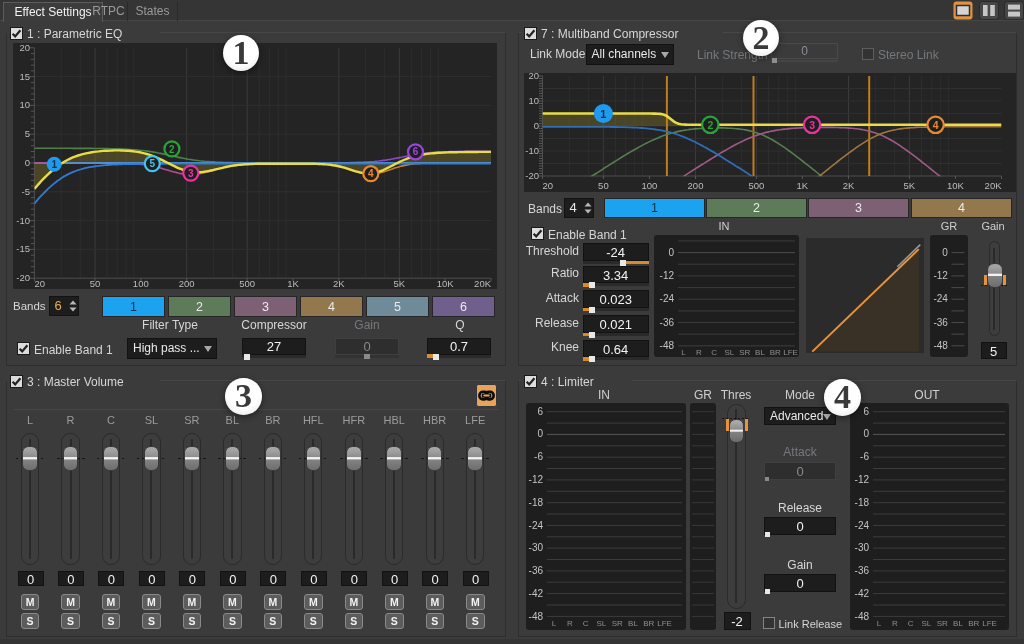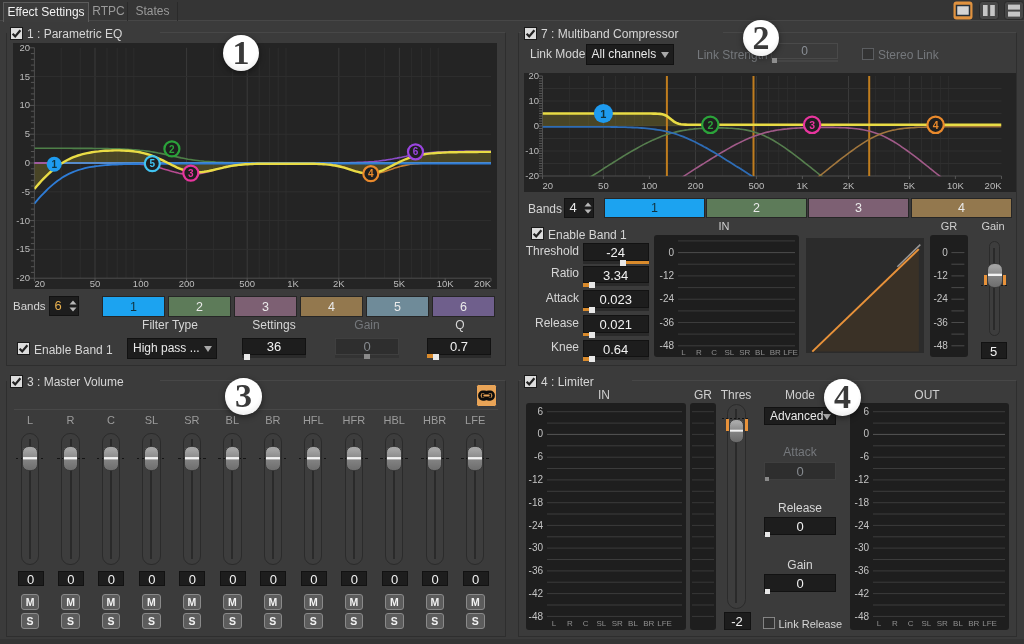--- a/index.html
+++ b/index.html
@@ -7,21 +7,21 @@
 .mx{font-family:"Liberation Sans",sans-serif;font-size:10px;fill:#c4c4c4}
 .lab{color:#d6d6d6;font-size:12px}
 .dim{color:#75787c}
 .vb{background:#1d1d1d;border:1px solid #121212;color:#f2f2f2;font-size:13px;text-align:center}
 .vbd{background:#2e2e2e;border:1px solid #3f3f3f;color:#85898e;font-size:13px;text-align:center}
 .gb{border:1px solid #2e2e2e;border-top:1px solid #474747}
 .ms{background:#5c5c5c;border:1px solid #8a8a8a;border-radius:3px;color:#f2f2f2;font-weight:bold;font-size:10.5px;text-align:center}
 .mlab{font-size:11px;color:#cfcfcf;text-align:center}
 </style></head><body>
 <div class="abs" style="left:0;top:0;width:1024px;height:21px;background:#353535;border-bottom:1px solid #474747"></div>
-<div class="abs" style="left:3px;top:2px;width:86px;height:20px;background:#3c3c3c;border:1px solid #5c5c5c;border-bottom:none;color:#f2f2f2;font-size:12px;text-align:center;line-height:19px">Effect Settings</div>
+<div class="abs" style="left:3px;top:2px;width:100px;height:20px;background:#3c3c3c;border:1px solid #5c5c5c;border-bottom:none;color:#f2f2f2;font-size:12px;text-align:center;line-height:19px">Effect Settings</div>
 <div class="abs" style="left:90px;top:2px;width:38px;height:19px;color:#9a9a9a;font-size:12px;text-align:center;line-height:19px;border-right:1px solid #2a2a2a">RTPC</div>
 <div class="abs" style="left:128px;top:2px;width:50px;height:19px;color:#9a9a9a;font-size:12px;text-align:center;line-height:19px;border-right:1px solid #2a2a2a">States</div>
 <svg class="abs" style="left:953px;top:1px" width="20" height="19">
     <rect x="0.5" y="0.5" width="19" height="18" rx="3" fill="#e0923f"></rect>
     <rect x="3.5" y="4.5" width="13" height="10" fill="#d4d4d4" stroke="#26303a" stroke-width="1.5"></rect>
   </svg>
 <svg class="abs" style="left:979px;top:1px" width="20" height="19">
     <rect x="0.5" y="0.5" width="19" height="18" rx="3" fill="#474747" stroke="#2a2a2a"></rect>
     <rect x="4" y="4" width="4.6" height="11" fill="#c6c6c6"></rect>
     <rect x="11.2" y="4" width="4.6" height="11" fill="#c6c6c6"></rect>
@@ -324,32 +324,32 @@
     <polygon points="0.5,4.5 7.5,4.5 4,0.5" fill="#b8b8b8"></polygon>
     <polygon points="0.5,7.5 7.5,7.5 4,11.5" fill="#b8b8b8"></polygon>
   </svg>
 <div class="abs" style="left:102px;top:296px;width:63px;height:20.5px;background:#1ca3f0;border:1px solid #262626;color:#10333f;font-size:12.5px;text-align:center;line-height:20px">1</div>
 <div class="abs" style="left:168px;top:296px;width:63px;height:20.5px;background:#5d7b59;border:1px solid #262626;color:#eaeaea;font-size:12.5px;text-align:center;line-height:20px">2</div>
 <div class="abs" style="left:234px;top:296px;width:63px;height:20.5px;background:#7d6073;border:1px solid #262626;color:#eaeaea;font-size:12.5px;text-align:center;line-height:20px">3</div>
 <div class="abs" style="left:300px;top:296px;width:63px;height:20.5px;background:#93784e;border:1px solid #262626;color:#eaeaea;font-size:12.5px;text-align:center;line-height:20px">4</div>
 <div class="abs" style="left:366px;top:296px;width:63px;height:20.5px;background:#6f8b99;border:1px solid #262626;color:#eaeaea;font-size:12.5px;text-align:center;line-height:20px">5</div>
 <div class="abs" style="left:432px;top:296px;width:63px;height:20.5px;background:#6f5f8c;border:1px solid #262626;color:#eaeaea;font-size:12.5px;text-align:center;line-height:20px">6</div>
 <div class="abs lab" style="left:120px;top:318px;width:100px;text-align:center">Filter Type</div>
-<div class="abs lab" style="left:224px;top:318px;width:100px;text-align:center">Settings</div>
+<div class="abs lab" style="left:224px;top:318px;width:100px;text-align:center">Compressor</div>
 <div class="abs dim" style="left:317px;top:318px;width:100px;text-align:center;font-size:12px">Gain</div>
 <div class="abs lab" style="left:410px;top:318px;width:100px;text-align:center">Q</div>
 <svg class="abs" style="left:17px;top:342px" width="13" height="13" viewBox="0 0 13 13">
     <rect x="0.5" y="0.5" width="12" height="12" fill="#dcdcdc" stroke="#1a1a1a"></rect>
     <path d="M2.6 6.8 L5.2 9.4 L10.4 3.2" stroke="#222" stroke-width="2.2" fill="none"></path>
   </svg>
 <div class="abs lab" style="left:34px;top:343px">Enable Band 1</div>
 <div class="abs vb" style="left:127px;top:338px;width:90px;height:21px;line-height:19px;text-align:left;padding-left:5px;color:#e8e8e8;font-size:12px">High pass ...<svg class="abs" style="right:4px;top:7px" width="8" height="6">
       <polygon points="0,0 8,0 4,6" fill="#a8a8a8"></polygon>
     </svg></div>
-<div class="abs vb" style="left:242px;top:338px;width:64px;height:16.5px;line-height:16.5px"><span class="">36</span></div>
+<div class="abs vb" style="left:242px;top:338px;width:64px;height:16.5px;line-height:16.5px"><span class="">27</span></div>
 <div class="abs" style="left:242px;top:354.5px;width:64px;height:3px;background:#2a2a2a"></div>
 <div class="abs" style="left:243.5px;top:353.5px;width:6px;height:6px;background:#e8e8e8"></div>
 <div class="abs vbd" style="left:335px;top:338px;width:64px;height:16.5px;line-height:16.5px"><span class="">0</span></div>
 <div class="abs" style="left:335px;top:354.5px;width:64px;height:3px;background:#333"></div>
 <div class="abs" style="left:364px;top:353.8px;width:5.5px;height:5.5px;background:#8a8a8a"></div>
 <div class="abs vb" style="left:427px;top:338px;width:64px;height:16.5px;line-height:16.5px"><span class="">0.7</span></div>
 <div class="abs" style="left:427px;top:354.5px;width:64px;height:3px;background:#2a2a2a"></div>
 <div class="abs" style="left:427px;top:354.2px;width:7px;height:3.5px;background:#d98a2b"></div>
 <div class="abs" style="left:433px;top:353.5px;width:6px;height:6px;background:#e8e8e8"></div>
 <div class="abs lab" style="left:530px;top:47px">Link Mode</div>

